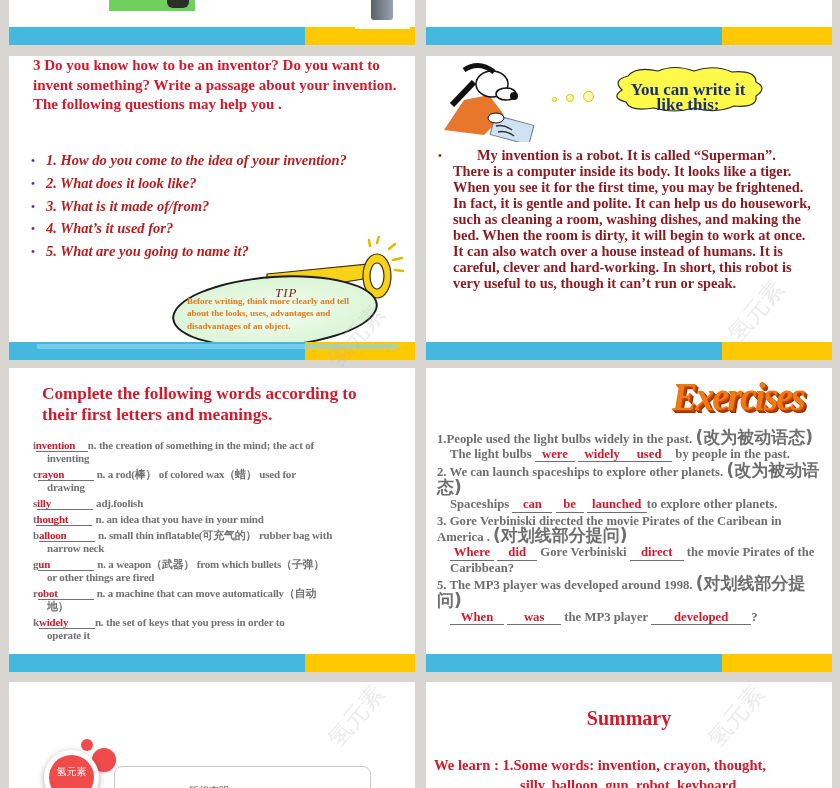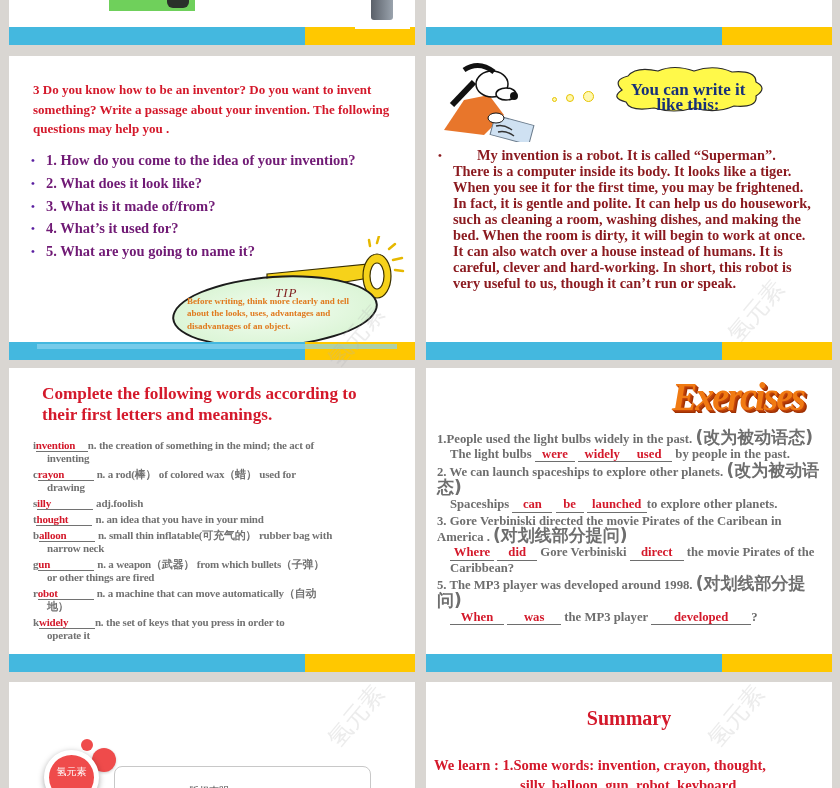--- a/index.html
+++ b/index.html
@@ -17,23 +17,23 @@
     #s0a { left:9px; top:-40px; width:406px; height:85px; }
     #s0b { left:426px; top:-40px; width:406px; height:85px; }
     .green-thumb { position:absolute; left:100px; top:40px; width:86px; height:11px; background:#6fd05b; }
     .green-thumb .dark { position:absolute; right:6px; top:0; width:22px; height:8px; background:#2a2f2a; border-radius:0 0 6px 6px; }
     .device-thumb { position:absolute; left:362px; top:40px; width:22px; height:20px; background:linear-gradient(90deg,#5a6069,#9aa3ad); border-radius:0 0 3px 3px; }
     .yellow-notch { position:absolute; left:346px; top:65px; width:55px; height:4px; background:#fff; }
 
     
     #s1a { left:9px; top:56px; width:406px; height:304px; }
     #s1b { left:426px; top:56px; width:406px; height:304px; }
-    .q-intro { position:absolute; left:24px; top:24px; width:370px; color:#d4192b; font-weight:bold; font-size:13px; line-height:19.5px; }
+    .q-intro { position:absolute; left:24px; top:0; width:370px; color:#d4192b; font-weight:bold; font-size:15px; line-height:19.5px; }
     .q-list { position:absolute; left:22px; top:93px; margin:0; padding:0; list-style:none; }
-    .q-list li { color:#701a75; font-weight:bold; font-size:14.5px; line-height:22.8px; position:relative; padding-left:15px; }
+    .q-list li { color:#b91c1c; font-weight:bold; font-size:14.5px; line-height:22.8px; position:relative; padding-left:15px;font-style:italic; }
     .q-list li::before { content:"•"; position:absolute; left:0; top:0; color:#5a1fa0; font-size:11px; }
     .key-svg { position:absolute; left:160px; top:180px; }
     .tip-oval {
       position:absolute; left:163px; top:220px; width:202px; height:67px;
       border-radius:50%; background:radial-gradient(ellipse at center, #f3fdf1 0%, #dcf5d7 70%, #c5ecc0 100%);
       border:2px solid #1c1c1c; transform:rotate(-4deg);
     }
     .tip-text { position:absolute; left:178px; top:239px; width:180px; color:#e07a1e; font-weight:bold; font-size:9px; line-height:12.3px; }
     .tip-label { position:absolute; left:266px; top:213px; color:#7f1d1d; font-style:italic; font-weight:normal; font-size:13px; letter-spacing:1px;margin-top:16px; }
     .band-inner-light { position:absolute; left:28px; top:2px; width:360px; height:5px; background:#8cd3ee; opacity:.7; }

